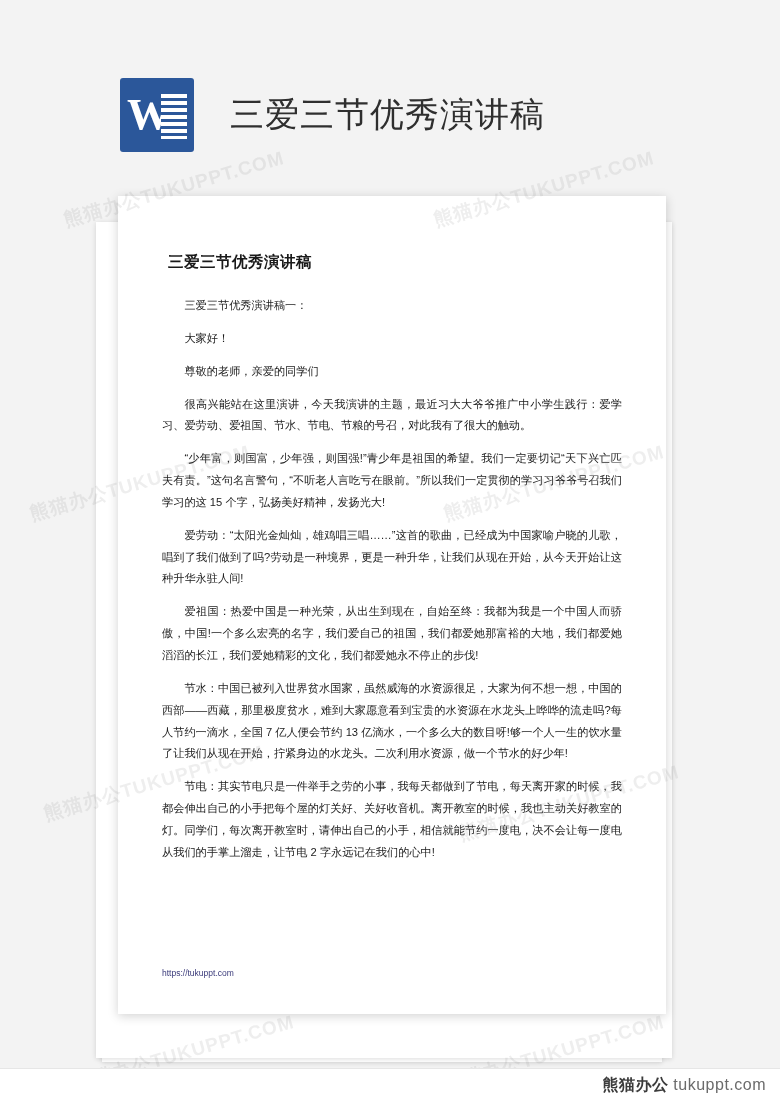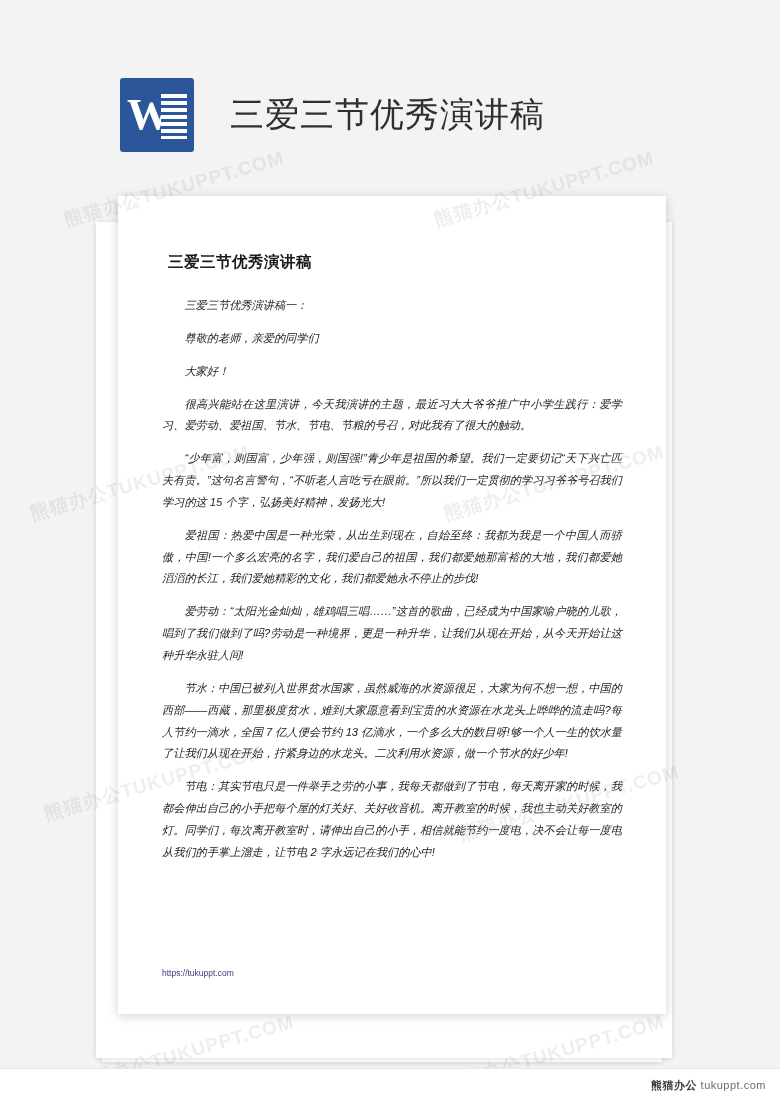--- a/index.html
+++ b/index.html
@@ -93,21 +93,20 @@
     font-family: "Liberation Sans", "DejaVu Sans", sans-serif;
   }
   .doc-p {
     font-size: 11.2px;
     line-height: 1.95;
     color: #1c1c1c;
     margin: 0 0 11px 0;
     text-indent: 2em;
     text-align: justify;
     font-family: "Liberation Sans", "DejaVu Sans", sans-serif;
-    font-style: italic;
   }
   .doc-url {
     position: absolute;
     left: 44px; bottom: 36px;
     font-size: 8.5px;
     color: #3a3a7a;
     font-family: "Liberation Sans", "DejaVu Sans", sans-serif;
   }
 
   
@@ -127,21 +126,21 @@
   
   .bottom-bar {
     position: absolute;
     left: 0; bottom: 0; width: 780px; height: 34px;
     background: #ffffff;
     border-top: 1px solid #e6e6e6;
     display: flex; align-items: center; justify-content: flex-end;
     padding-right: 14px;
   }
   .bottom-brand {
-    font-size: 11px; color: #6b6b6b; letter-spacing: 0.5px;
+    font-size: 16px; color: #6b6b6b; letter-spacing: 0.5px;
   }
   .bottom-brand .b-strong { color: #3b3b3b; font-weight: bold; }
 </style>
 </head>
 <body>
 
 <div class="page-root">
 
   <div class="doc-header">
     <div class="word-logo">
@@ -151,26 +150,26 @@
     <div class="header-title">三爱三节优秀演讲稿</div>
   </div>
 
   <div class="paper-stack">
     <div class="sheet back2"></div>
     <div class="sheet back1"></div>
     <div class="sheet front">
       <h1 class="doc-title">三爱三节优秀演讲稿</h1>
 
       <p class="doc-p">三爱三节优秀演讲稿一：</p>
+      <p class="doc-p">大家好！</p>
       <p class="doc-p">尊敬的老师，亲爱的同学们</p>
-      <p class="doc-p">大家好！</p>
       <p class="doc-p">很高兴能站在这里演讲，今天我演讲的主题，最近习大大爷爷推广中小学生践行：爱学习、爱劳动、爱祖国、节水、节电、节粮的号召，对此我有了很大的触动。</p>
       <p class="doc-p">“少年富，则国富，少年强，则国强!”青少年是祖国的希望。我们一定要切记“天下兴亡匹夫有责。”这句名言警句，“不听老人言吃亏在眼前。”所以我们一定贯彻的学习习爷爷号召我们学习的这 15 个字，弘扬美好精神，发扬光大!</p>
+      <p class="doc-p">爱劳动：“太阳光金灿灿，雄鸡唱三唱……”这首的歌曲，已经成为中国家喻户晓的儿歌，唱到了我们做到了吗?劳动是一种境界，更是一种升华，让我们从现在开始，从今天开始让这种升华永驻人间!</p>
       <p class="doc-p">爱祖国：热爱中国是一种光荣，从出生到现在，自始至终：我都为我是一个中国人而骄傲，中国!一个多么宏亮的名字，我们爱自己的祖国，我们都爱她那富裕的大地，我们都爱她滔滔的长江，我们爱她精彩的文化，我们都爱她永不停止的步伐!</p>
-      <p class="doc-p">爱劳动：“太阳光金灿灿，雄鸡唱三唱……”这首的歌曲，已经成为中国家喻户晓的儿歌，唱到了我们做到了吗?劳动是一种境界，更是一种升华，让我们从现在开始，从今天开始让这种升华永驻人间!</p>
       <p class="doc-p">节水：中国已被列入世界贫水国家，虽然威海的水资源很足，大家为何不想一想，中国的西部——西藏，那里极度贫水，难到大家愿意看到宝贵的水资源在水龙头上哗哗的流走吗?每人节约一滴水，全国 7 亿人便会节约 13 亿滴水，一个多么大的数目呀!够一个人一生的饮水量了让我们从现在开始，拧紧身边的水龙头。二次利用水资源，做一个节水的好少年!</p>
       <p class="doc-p">节电：其实节电只是一件举手之劳的小事，我每天都做到了节电，每天离开家的时候，我都会伸出自己的小手把每个屋的灯关好、关好收音机。离开教室的时候，我也主动关好教室的灯。同学们，每次离开教室时，请伸出自己的小手，相信就能节约一度电，决不会让每一度电从我们的手掌上溜走，让节电 2 字永远记在我们的心中!</p>
 
       <div class="doc-url">https://tukuppt.com</div>
     </div>
   </div>
 
   <div class="wm" style="left:60px;  top:176px;">熊猫办公TUKUPPT.COM</div>
   <div class="wm light" style="left:430px; top:176px;">熊猫办公TUKUPPT.COM</div>
   <div class="wm" style="left:26px;  top:470px;">熊猫办公TUKUPPT.COM</div>

